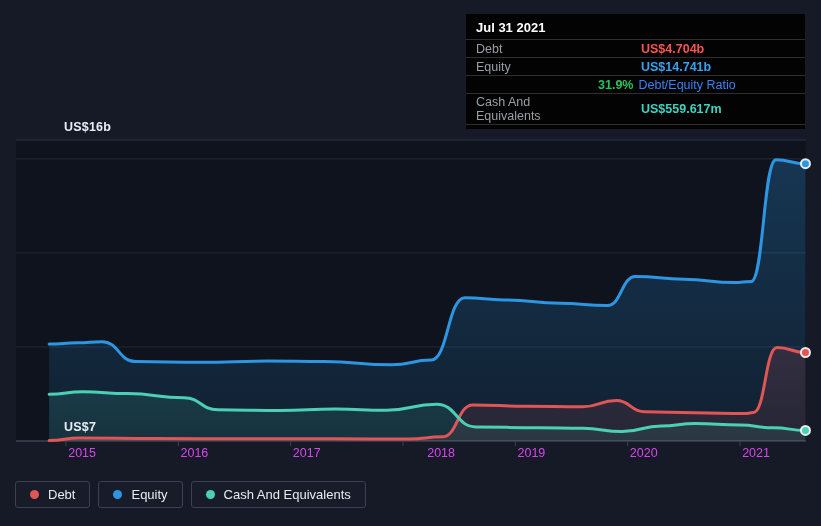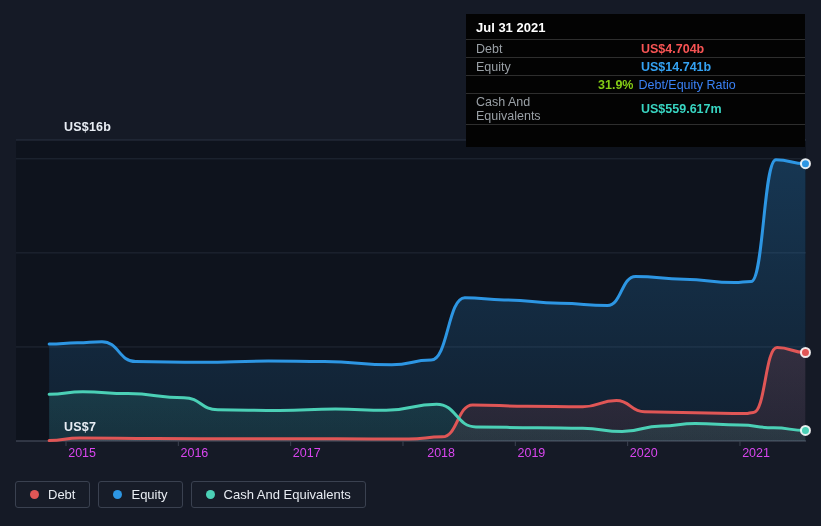--- a/index.html
+++ b/index.html
@@ -9,28 +9,28 @@
   svg#chart{position:absolute;left:0;top:0;}
 
   
   .y-label{position:absolute;left:24px;color:#e8edf4;font-size:12.5px;font-weight:700;letter-spacing:.2px;margin-left:40px;}
   #y-top{top:120px;}
   #y-zero{top:420px;}
   .x-label{position:absolute;top:446px;width:60px;text-align:right;color:#d946ef;font-size:12.5px;}
 
   
   #tooltip{position:absolute;left:466px;top:14px;width:339px;box-sizing:border-box;
-           background:#030303;padding-bottom:22px;z-index:5;}
+           background:#030303;padding-bottom:4px;z-index:5;}
   .tt-title{padding:6px 10px 4px 10px;font-size:13px;font-weight:700;color:#ffffff;
             border-bottom:1px solid #2e2e2e;}
   .tt-row{display:flex;align-items:center;padding:1px 10px;min-height:15px;
           border-bottom:1px solid #2e2e2e;font-size:12.5px;}
   .tt-label{flex:0 0 122px;color:#9aa0a6;}
   .tt-value{font-weight:700;margin-left:43px;}
-  .tt-pct{color:#84cc16;font-weight:700;}
+  .tt-pct{color:#22c55e;font-weight:700;}
   .tt-ratio-text{color:#3b82f6;font-weight:400;margin-left:5px;}
 
   
   #legend{position:absolute;left:15px;top:481px;display:flex;gap:8px;}
   .legend-item{display:flex;align-items:center;height:27px;box-sizing:border-box;
                padding:0 14px;border:1px solid #3a4150;border-radius:3px;
                color:#e8ecf2;font-size:13px;cursor:pointer;background:rgba(255,255,255,0.01);}
   .legend-dot{width:9px;height:9px;border-radius:50%;margin-right:9px;flex:0 0 9px;}
 </style>
 </head>

